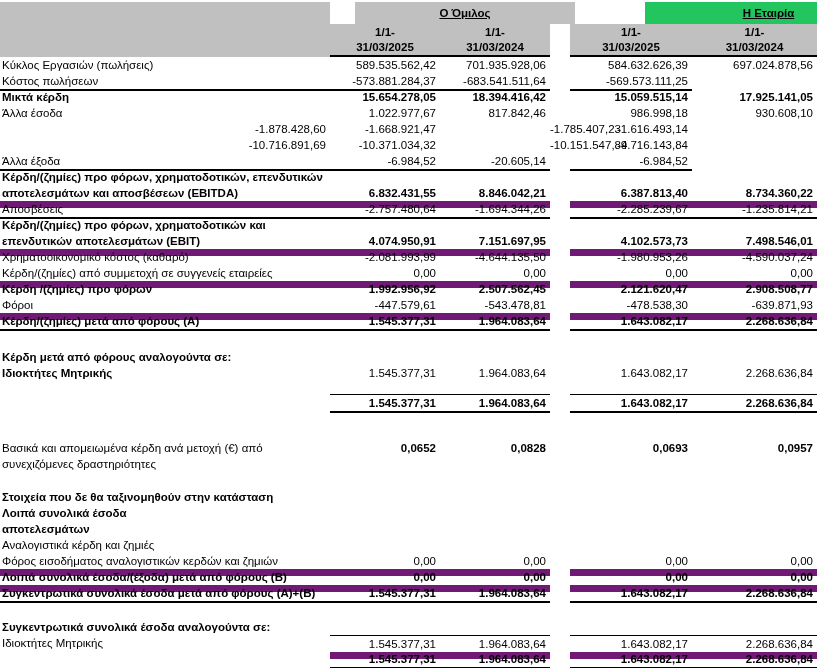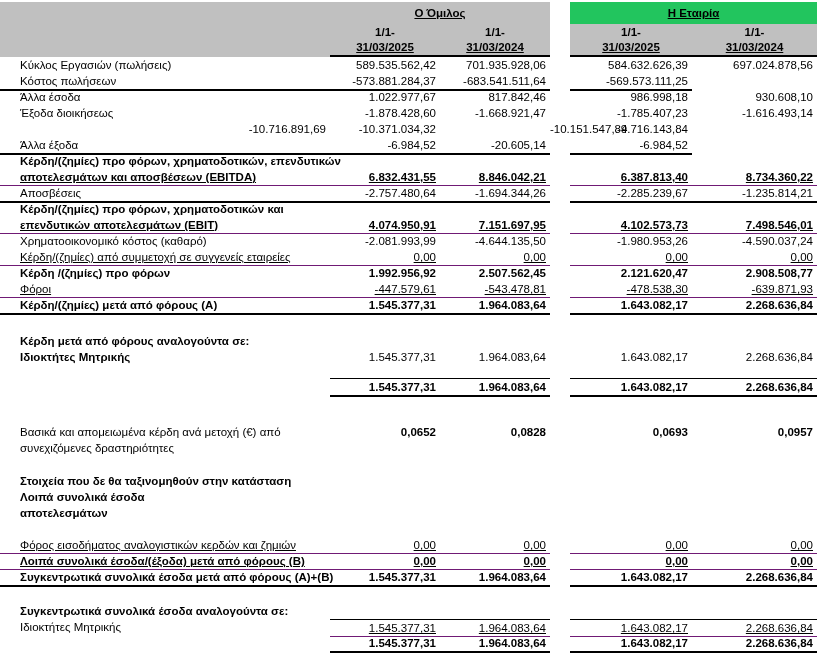--- a/index.html
+++ b/index.html
@@ -11,34 +11,35 @@
     padding-top: 2px;
     overflow: hidden;
   }
   .grid6 {
     display: grid;
     grid-template-columns: 330px 110px 110px 20px 122px 125px;
   }
   .grid4 {
     display: grid;
     grid-template-columns: 330px 220px 20px 247px;
+    gap: 25px;
   }
   .row { height: 16px; line-height: 16px; }
   .cell { white-space: nowrap; }
-  .lbl { padding-left: 20px; overflow: visible; }
+  .lbl { padding-left: 2px; overflow: visible; }
   .num { text-align: right; padding-right: 4px; }
   .ctr { text-align: center; }
   .b { font-weight: bold; }
   .u { text-decoration: underline; }
-  .rb-thin  { border-bottom: 1px solid #701a75; text-decoration: underline; }
+  .rb-thin  { border-bottom: 7px solid #701a75; }
   .rb-thick { border-bottom: 2px solid #000; }
   .rt-thin  { border-top: 1px solid #000; }
   .hrow1 { height: 22px; line-height: 22px; }
   .hrow  { height: 16px; line-height: 16px; }
-  .hrow-last { height: 17px; line-height: 15px; text-decoration: underline; }
+  .hrow-last { height: 17px; line-height: 15px; }
   .spacer-row .cell { border: none !important; }
 </style>
 </head>
 <body>
 
 <div>
   <div class="grid4 hrow1">
     <div class="cell hbg" style="background: rgb(192, 192, 192);"></div>
     <div class="cell hbg ctr" style="background: rgb(192, 192, 192);">
       <span class="b u">Ο Όμιλος</span>
@@ -76,29 +77,36 @@
     <div class="cell num">697.024.878,56</div>
   </div>
     <div class="grid6 row">
     <div class="cell lbl rb-thick">Κόστος πωλήσεων</div>
     <div class="cell num rb-thick">-573.881.284,37</div>
     <div class="cell num rb-thick">-683.541.511,64</div>
     <div class="cell"></div>
     <div class="cell num rb-thick">-569.573.111,25</div>
   </div>
     <div class="grid6 row">
+    <div class="cell lbl b">Μικτά κέρδη</div>
+    <div class="cell num b">15.654.278,05</div>
+    <div class="cell num b">18.394.416,42</div>
+    <div class="cell"></div>
+    <div class="cell num b">15.059.515,14</div>
+    <div class="cell num b">17.925.141,05</div>
+  </div>
+    <div class="grid6 row">
     <div class="cell lbl">Άλλα έσοδα</div>
     <div class="cell num">1.022.977,67</div>
     <div class="cell num">817.842,46</div>
     <div class="cell"></div>
     <div class="cell num">986.998,18</div>
     <div class="cell num">930.608,10</div>
   </div>
     <div class="grid6 row">
-    <div class="cell lbl">Έξοδα διοικήσεως</div>
     <div class="cell num">-1.878.428,60</div>
     <div class="cell num">-1.668.921,47</div>
     <div class="cell"></div>
     <div class="cell num">-1.785.407,23</div>
     <div class="cell num">-1.616.493,14</div>
   </div>
     <div class="grid6 row">
     <div class="cell num">-10.716.891,69</div>
     <div class="cell num">-10.371.034,32</div>
     <div class="cell"></div>
@@ -289,20 +297,21 @@
   </div>
     <div class="grid6 row">
     <div class="cell lbl b">αποτελεσμάτων</div>
     <div class="cell num"></div>
     <div class="cell num"></div>
     <div class="cell"></div>
     <div class="cell num"></div>
     <div class="cell num"></div>
   </div>
     <div class="grid6 row">
+    <div class="cell lbl">Αναλογιστικά κέρδη και ζημιές</div>
     <div class="cell num"></div>
     <div class="cell num"></div>
     <div class="cell"></div>
     <div class="cell num"></div>
     <div class="cell num"></div>
   </div>
     <div class="grid6 row">
     <div class="cell lbl rb-thin">Φόρος εισοδήματος αναλογιστικών κερδών και ζημιών</div>
     <div class="cell num rb-thin">0,00</div>
     <div class="cell num rb-thin">0,00</div>

